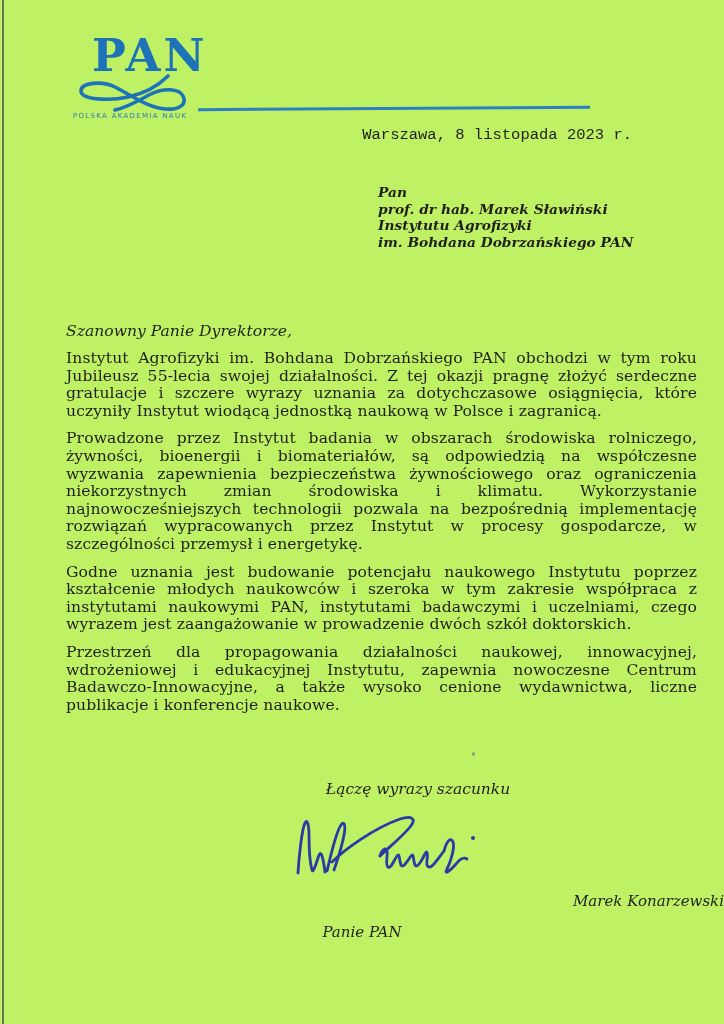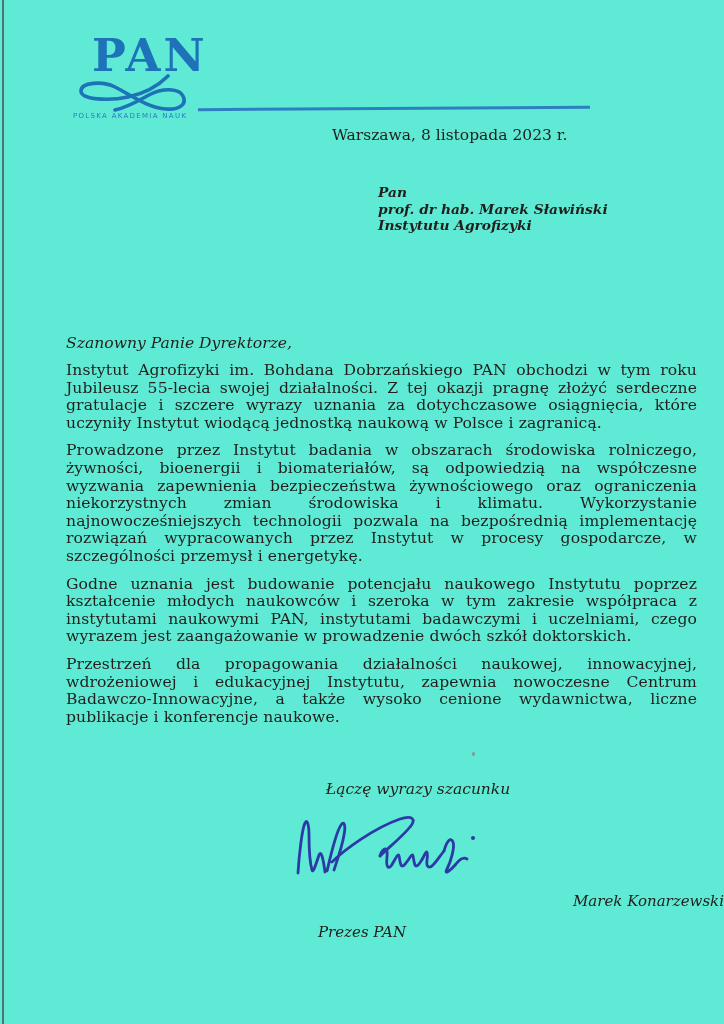--- a/index.html
+++ b/index.html
@@ -1,20 +1,20 @@
 <!DOCTYPE html>
 <html lang="pl"><head>
 <meta charset="utf-8">
 <style>
   html,body{margin:0;padding:0;background:#e8e8e8;}
   .page{
     position:relative;
     width:724px;height:1024px;
     margin:0 auto;
-    background:#5eead4;
+    background:#bef264;
     overflow:hidden;
     font-family:"DejaVu Serif","Liberation Serif",serif;
     color:#211f1c;
   }
   .scan-edge{
     position:absolute;left:2px;top:0;width:2px;height:100%;
     background:#4b4b4b;opacity:.75;
   }
   .scan-speck{
     position:absolute;left:472px;top:752px;width:3px;height:4px;
@@ -32,34 +32,34 @@
     font-family:"DejaVu Sans","Liberation Sans",sans-serif;
     font-size:7px;letter-spacing:1.3px;color:#2d7bbd;white-space:nowrap;
   }
   .head-rule{
     position:absolute;left:198px;top:107px;width:392px;height:2.5px;
     background:#2e7fc1;transform:rotate(-0.35deg);
   }
   
   .date{
     position:absolute;top:126px;left:332px;width:300px;
-    font-size:15.5px;white-space:nowrap;
+    text-align:right;font-size:15.5px;white-space:nowrap;font-family:Liberation Mono, monospace;
   }
   
   .recipient{
     position:absolute;left:378px;top:184px;
     font-weight:bold;font-style:italic;
     font-size:13.8px;line-height:16.6px;white-space:nowrap;
   }
   
   .body{
     position:absolute;left:66px;top:322px;width:640px;
     font-size:15.6px;line-height:17.6px;
   }
-  .salutation{font-style:italic;margin:12px 0 10px 0;line-height:18px;}
+  .salutation{font-style:italic;margin:0 0 10px 0;line-height:18px;}
   .body p{margin:0 9px 10px 0;text-align:justify;letter-spacing:.1px;}
   
   .closing{
     position:absolute;top:780px;left:8px;width:724px;
     text-align:center;font-style:italic;font-size:15.5px;padding-left:48px;
   }
   .signature-svg{position:absolute;left:276px;top:812px;}
   .sig-name{
     position:absolute;top:892px;left:0;width:724px;
     text-align:right;font-style:italic;font-size:15px;
@@ -87,20 +87,21 @@
   <div class="logo-sub">POLSKA AKADEMIA NAUK</div>
 
   <div class="head-rule"></div>
 
   <div class="date">Warszawa, 8 listopada 2023 r.</div>
 
   <div class="recipient">
     <div>Pan</div>
     <div>prof. dr hab. Marek Sławiński</div>
     <div>Instytutu Agrofizyki</div>
+    <div>im. Bohdana Dobrzańskiego PAN</div>
   </div>
 
   <div class="body">
     <div class="salutation">Szanowny Panie Dyrektorze,</div>
     <p>Instytut Agrofizyki im. Bohdana Dobrzańskiego PAN obchodzi w tym roku Jubileusz 55-lecia swojej działalności. Z tej okazji pragnę złożyć serdeczne gratulacje i szczere wyrazy uznania za dotychczasowe osiągnięcia, które uczyniły Instytut wiodącą jednostką naukową w Polsce i zagranicą.</p>
     <p>Prowadzone przez Instytut badania w obszarach środowiska rolniczego, żywności, bioenergii i biomateriałów, są odpowiedzią na współczesne wyzwania zapewnienia bezpieczeństwa żywnościowego oraz ograniczenia niekorzystnych zmian środowiska i klimatu. Wykorzystanie najnowocześniejszych technologii pozwala na bezpośrednią implementację rozwiązań wypracowanych przez Instytut w procesy gospodarcze, w szczególności przemysł i energetykę.</p>
     <p>Godne uznania jest budowanie potencjału naukowego Instytutu poprzez kształcenie młodych naukowców i szeroka w tym zakresie współpraca z instytutami naukowymi PAN, instytutami badawczymi i uczelniami, czego wyrazem jest zaangażowanie w prowadzenie dwóch szkół doktorskich.</p>
     <p>Przestrzeń dla propagowania działalności naukowej, innowacyjnej, wdrożeniowej i edukacyjnej Instytutu, zapewnia nowoczesne Centrum Badawczo-Innowacyjne, a także wysoko cenione wydawnictwa, liczne publikacje i konferencje naukowe.</p>
   </div>
 
@@ -116,17 +117,17 @@
                C124,40 123,49 125,53 C127,57 132,48 135,44 C138,40 137,49 139,53
                C141,57 146,48 149,42 C151,37 152,42 151,48 C150,55 153,57 157,53
                C160,50 164,44 168,39"></path>
       <path d="M168,39 C171,28 175,25 177,30 C179,35 175,49 171,57
                C168,63 173,60 180,52 C184,47 188,45 191,47"></path>
       <circle cx="197" cy="26" r="2" fill="#2b3aa5" stroke="none"></circle>
     </g>
   </svg>
 
   <div class="sig-name">Marek Konarzewski</div>
-  <div class="sig-title">Prezes PAN</div>
+  <div class="sig-title">Panie PAN</div>
 
   <div class="scan-speck"></div>
 
 </div>
 
 </body></html>

